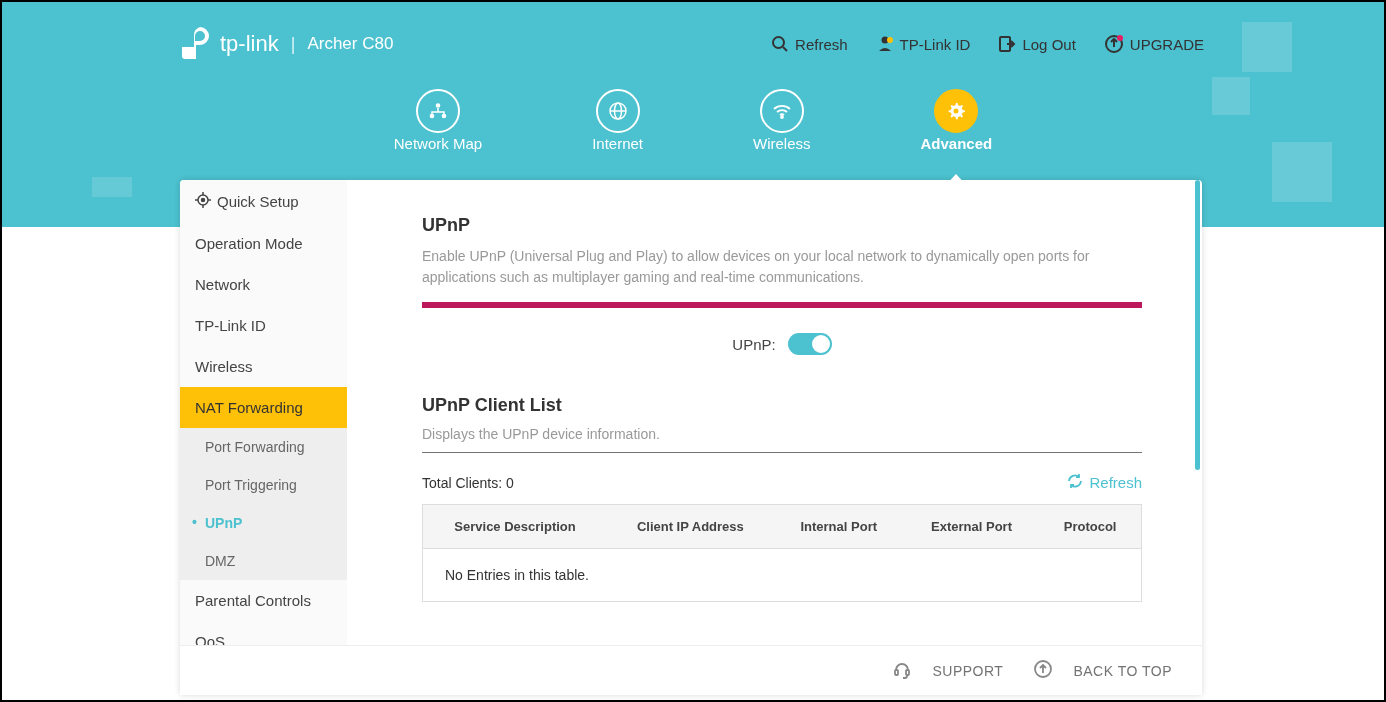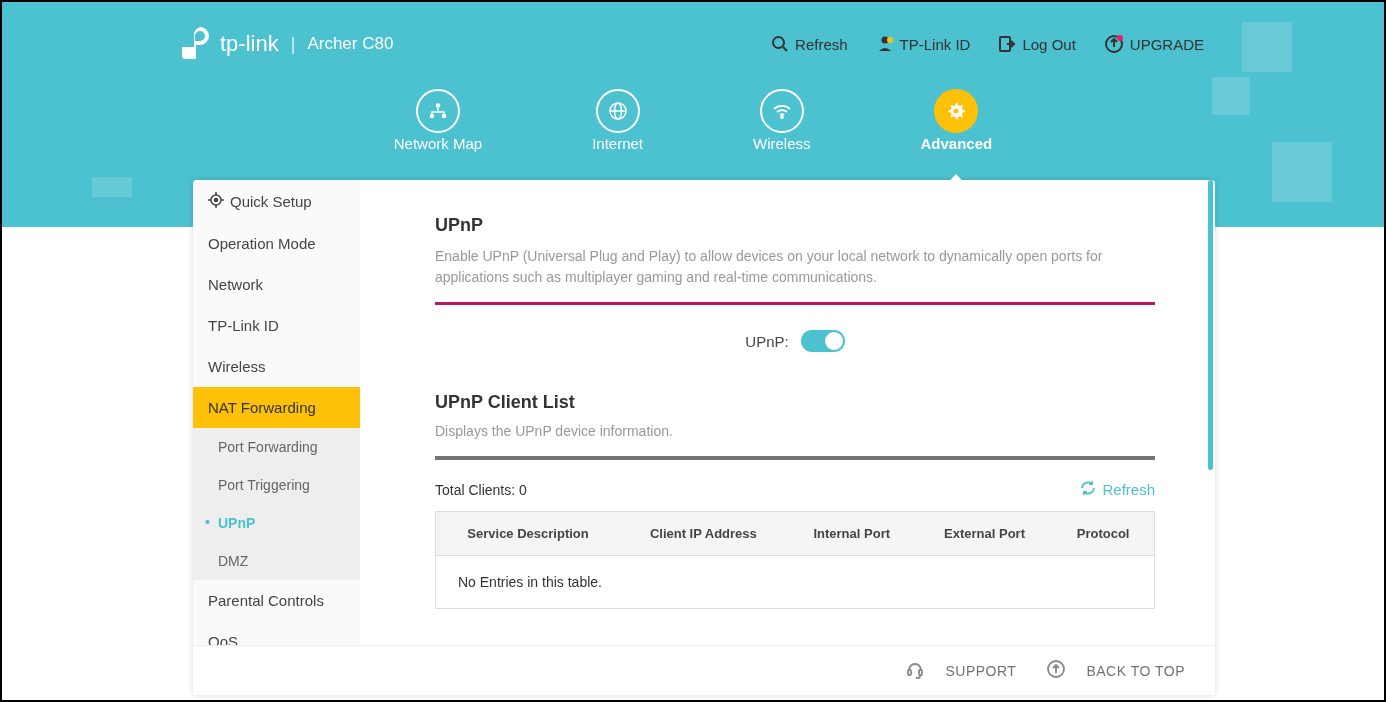--- a/index.html
+++ b/index.html
@@ -20,47 +20,47 @@
 .top-actions { margin-left: auto; display: flex; align-items: center; gap: 28px; color: #333; }
 .ta { display: flex; align-items: center; gap: 6px; font-size: 15px; cursor: pointer; color: #333; }
 .ta svg { display: block; }
 .nav-tabs { display: flex; justify-content: center; gap: 110px; margin-top: 28px; position: relative; z-index: 2; }
 .nav-tab { display: flex; flex-direction: column; align-items: center; gap: 2px; cursor: pointer; color: #fff; position: relative; text-align: center; }
 .nav-circle { width: 44px; height: 44px; border: 2px solid #fff; border-radius: 50%; display: flex; align-items: center; justify-content: center; }
 .nav-circle.active { background: #ffc107; border-color: #ffc107; }
 .nav-caret { position: absolute; bottom: -36px; width: 0; height: 0; border-left: 13px solid transparent; border-right: 13px solid transparent; border-bottom: 14px solid #fff; }
 .nav-label { font-size: 15px; }
 .nav-tab.active .nav-label { font-weight: bold; }
-.panel { position: absolute; top: 180px; left: 193px; width: 1022px; height: 515px; background: #fff; border-radius: 4px 4px 0 0; box-shadow: 0 0 6px rgba(0,0,0,0.15); display: flex; overflow: hidden; }
+.panel { position: absolute; top: 180px; left: 180px; width: 1022px; height: 515px; background: #fff; border-radius: 4px 4px 0 0; box-shadow: 0 0 6px rgba(0,0,0,0.15); display: flex; overflow: hidden; }
 .sidebar { width: 167px; background: #fafafa; overflow-y: auto; }
 .side-item { padding: 12px 15px; font-size: 15px; color: #444; cursor: pointer; }
 .side-item.withicon { display: flex; align-items: center; gap: 6px; }
 .side-item.selected { background: #ffc107; color: #333; }
 .sub-group { background: #eee; }
 .sub-item { padding: 11px 15px 11px 25px; font-size: 14px; color: #666; cursor: pointer; }
 .sub-item.active { color: #4cc1cf; font-weight: bold; position: relative; }
 .sub-item.active::before { content: "•"; position: absolute; left: 12px; top: 10px; color: #4cc1cf; font-size: 14px; }
 .content { flex: 1; padding: 35px 60px 20px 75px; overflow-y: auto; position: relative; }
 .scroll-ind { position: absolute; right: 2px; top: 0; width: 5px; height: 290px; background: #4cc1cf; border-radius: 3px; }
 .sect-title { font-size: 18px; font-weight: bold; color: #333; margin-bottom: 10px; }
-.sect-desc { font-size: 14px; color: #999; line-height: 1.5; border-bottom: 3px solid #be185d; padding-bottom: 14px; margin-bottom: 25px; }
+.sect-desc { font-size: 14px; color: #999; line-height: 1.5; border-bottom: 6px solid #be185d; padding-bottom: 14px; margin-bottom: 25px; }
 .toggle-row { display: flex; align-items: center; justify-content: center; gap: 12px; margin-bottom: 40px; }
 .toggle-label { font-size: 15px; color: #444; }
 .toggle { width: 44px; height: 22px; background: #4cc1cf; border-radius: 11px; position: relative; cursor: pointer; }
 .toggle-knob { width: 18px; height: 18px; background: #fff; border-radius: 50%; position: absolute; top: 2px; right: 2px; }
 .clients-bar { display: flex; align-items: center; justify-content: space-between; margin: 20px 0 12px; }
 .tc { font-size: 14px; color: #333; }
 .refresh { display: flex; align-items: center; gap: 6px; color: #4cc1cf; font-size: 15px; cursor: pointer; }
 table { width: 100%; border-collapse: collapse; border: 1px solid #ddd; }
 thead { background: #f5f5f5; }
 th { padding: 14px 16px; font-size: 13px; color: #444; text-align: center; font-weight: bold; border-bottom: 1px solid #ddd; }
 td.empty { padding: 18px 22px; font-size: 14px; color: #333; text-align: left; }
 .footer-bar { position: absolute; bottom: 0; left: 0; width: 100%; height: 50px; background: #fff; border-top: 1px solid #eee; display: flex; align-items: center; justify-content: flex-end; gap: 30px; padding-right: 30px; }
 .fbtn { display: flex; align-items: center; gap: 20px; color: #737373; font-size: 14px; cursor: pointer; letter-spacing: 0.5px; }
-.sect-desc2 { font-size: 14px; color: #999; border-bottom: 4px solid #737373; padding-bottom: 17px; margin-bottom: 4px; }
+.sect-desc2 { font-size: 14px; color: #999; border-bottom: 1px solid #737373; padding-bottom: 10px; margin-bottom: 4px; }
 </style>
 </head>
 <body>
 
 <div class="header-area">
   <div class="decor">
       <div class="d1"></div>
       <div class="d2"></div>
       <div class="d3"></div>
       <div class="d4"></div>

